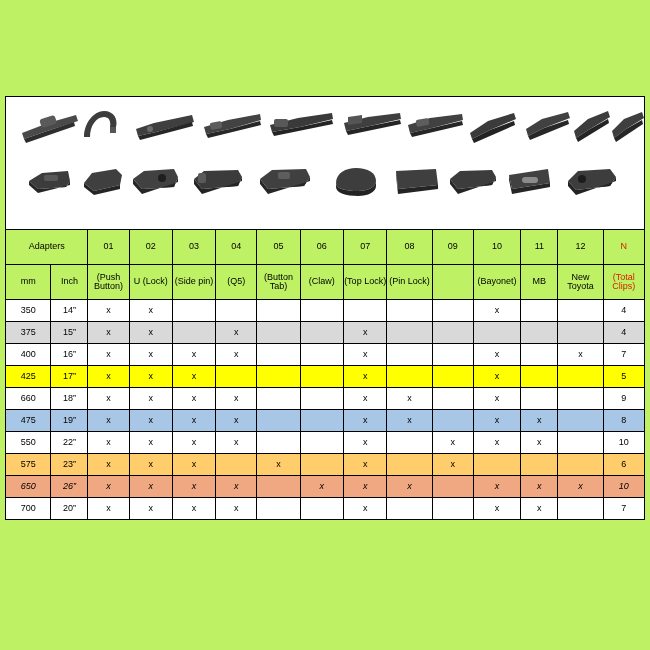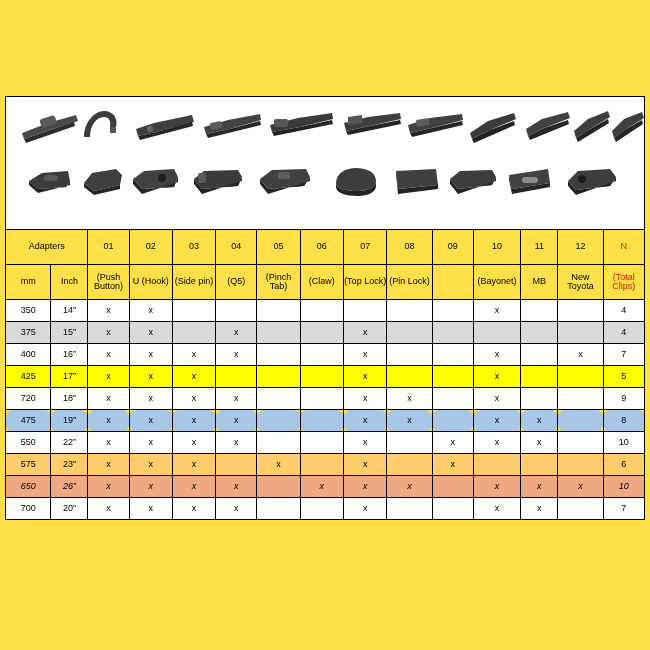--- a/index.html
+++ b/index.html
@@ -11,21 +11,21 @@
     width: 650px;
     height: 650px;
     font-family: "Liberation Sans", sans-serif;
     color: #000000;
     overflow: hidden;
   }
   #page {
     position: relative;
     width: 650px;
     height: 650px;
-    background: #fde047;
+    background: #bef264;
   }
   .chart-wrap {
     position: absolute;
     left: 5px;
     top: 96px;
     width: 640px;
   }
   
   .adapters-panel {
     border: 1px solid #000;
@@ -85,21 +85,21 @@
   .totclip {
     color: #d42200;
     font-weight: bold;
     font-size: 9.5px;
   }
   .x {
     font-size: 9px;
   }
   .grey  { background: #d9d9d9; }
   .yellow{ background: #ffff00; }
-  .blue  { background: #a8c6e5; border-radius: 7px; }
+  .blue  { background: #a8c6e5; }
   .green { background: #b6d7a8; }
   .orange{ background: #ffcd6b; }
   .salmon{ background: #f0a882; font-style: italic; }
   .white { background: #ffffff; }
 </style>
 </head>
 <body>
 
 <div id="page">
   <div class="chart-wrap">
@@ -304,24 +304,24 @@
           <td class="hdr-num">09</td>
           <td class="hdr-num">10</td>
           <td class="hdr-num">11</td>
           <td class="hdr-num">12</td>
           <td class="hdr-num totclip">N</td>
         </tr>
         <tr>
           <td class="mm-col">mm</td>
           <td class="inch-col">Inch</td>
           <td class="hdr-name">(Push Button)</td>
-          <td class="hdr-name">U (Hook)</td>
+          <td class="hdr-name">U (Lock)</td>
           <td class="hdr-name">(Side pin)</td>
           <td class="hdr-name">(Q5)</td>
-          <td class="hdr-name">(Pinch Tab)</td>
+          <td class="hdr-name">(Button Tab)</td>
           <td class="hdr-name">(Claw)</td>
           <td class="hdr-name">(Top Lock)</td>
           <td class="hdr-name">(Pin Lock)</td>
           <td class="hdr-name"></td>
           <td class="hdr-name">(Bayonet)</td>
           <td class="hdr-name">MB</td>
           <td class="hdr-name">New Toyota</td>
           <td class="hdr-name totclip">(Total Clips)</td>
         </tr>
       </thead>
@@ -388,21 +388,21 @@
             <td class="yellow x"></td>
             <td class="yellow x">x</td>
             <td class="yellow x"></td>
             <td class="yellow x"></td>
             <td class="yellow x">x</td>
             <td class="yellow x"></td>
             <td class="yellow x"></td>
             <td class="yellow">5</td>
           </tr>
           <tr>
-            <td class="white mm-col">720</td>
+            <td class="white mm-col">660</td>
             <td class="white inch-col">18”</td>
             <td class="white x">x</td>
             <td class="white x">x</td>
             <td class="white x">x</td>
             <td class="white x">x</td>
             <td class="white x"></td>
             <td class="white x"></td>
             <td class="white x">x</td>
             <td class="white x">x</td>
             <td class="white x"></td>

